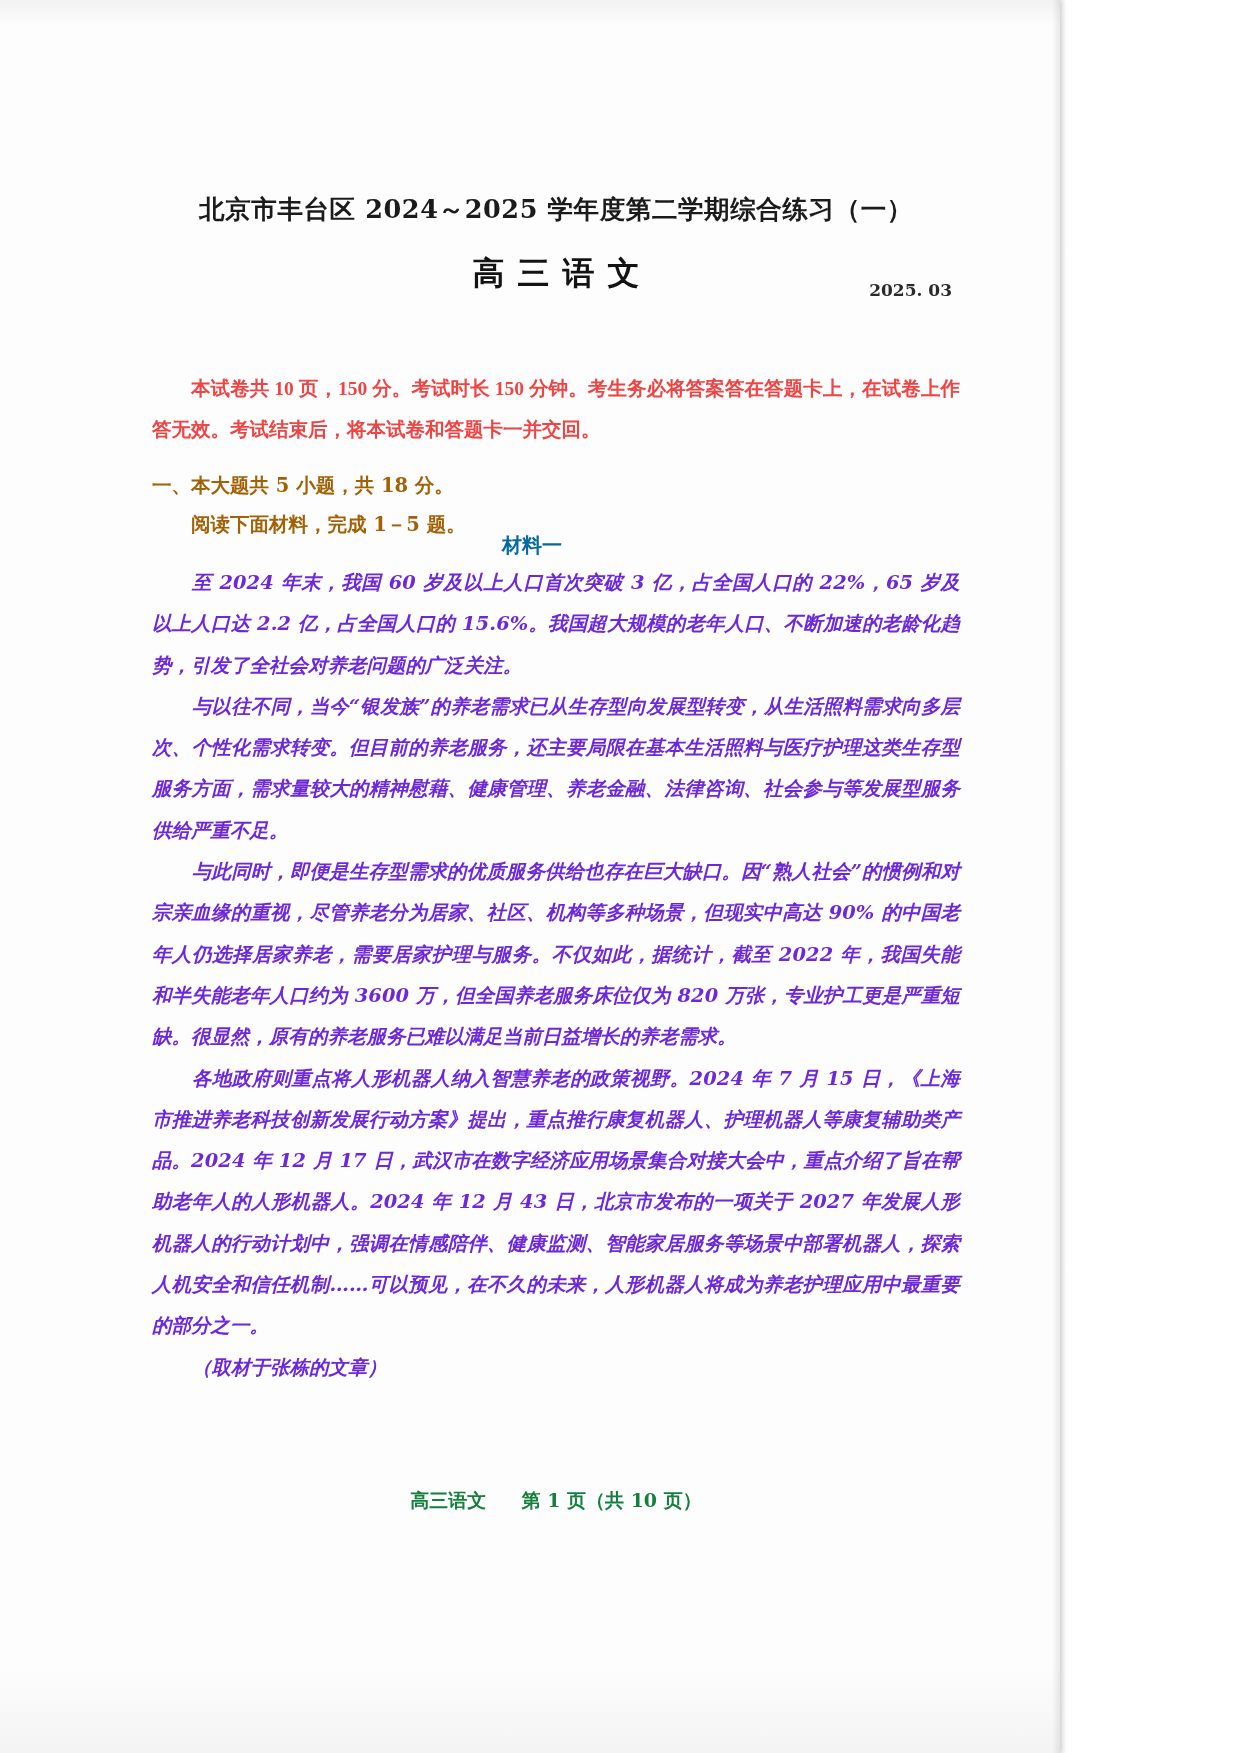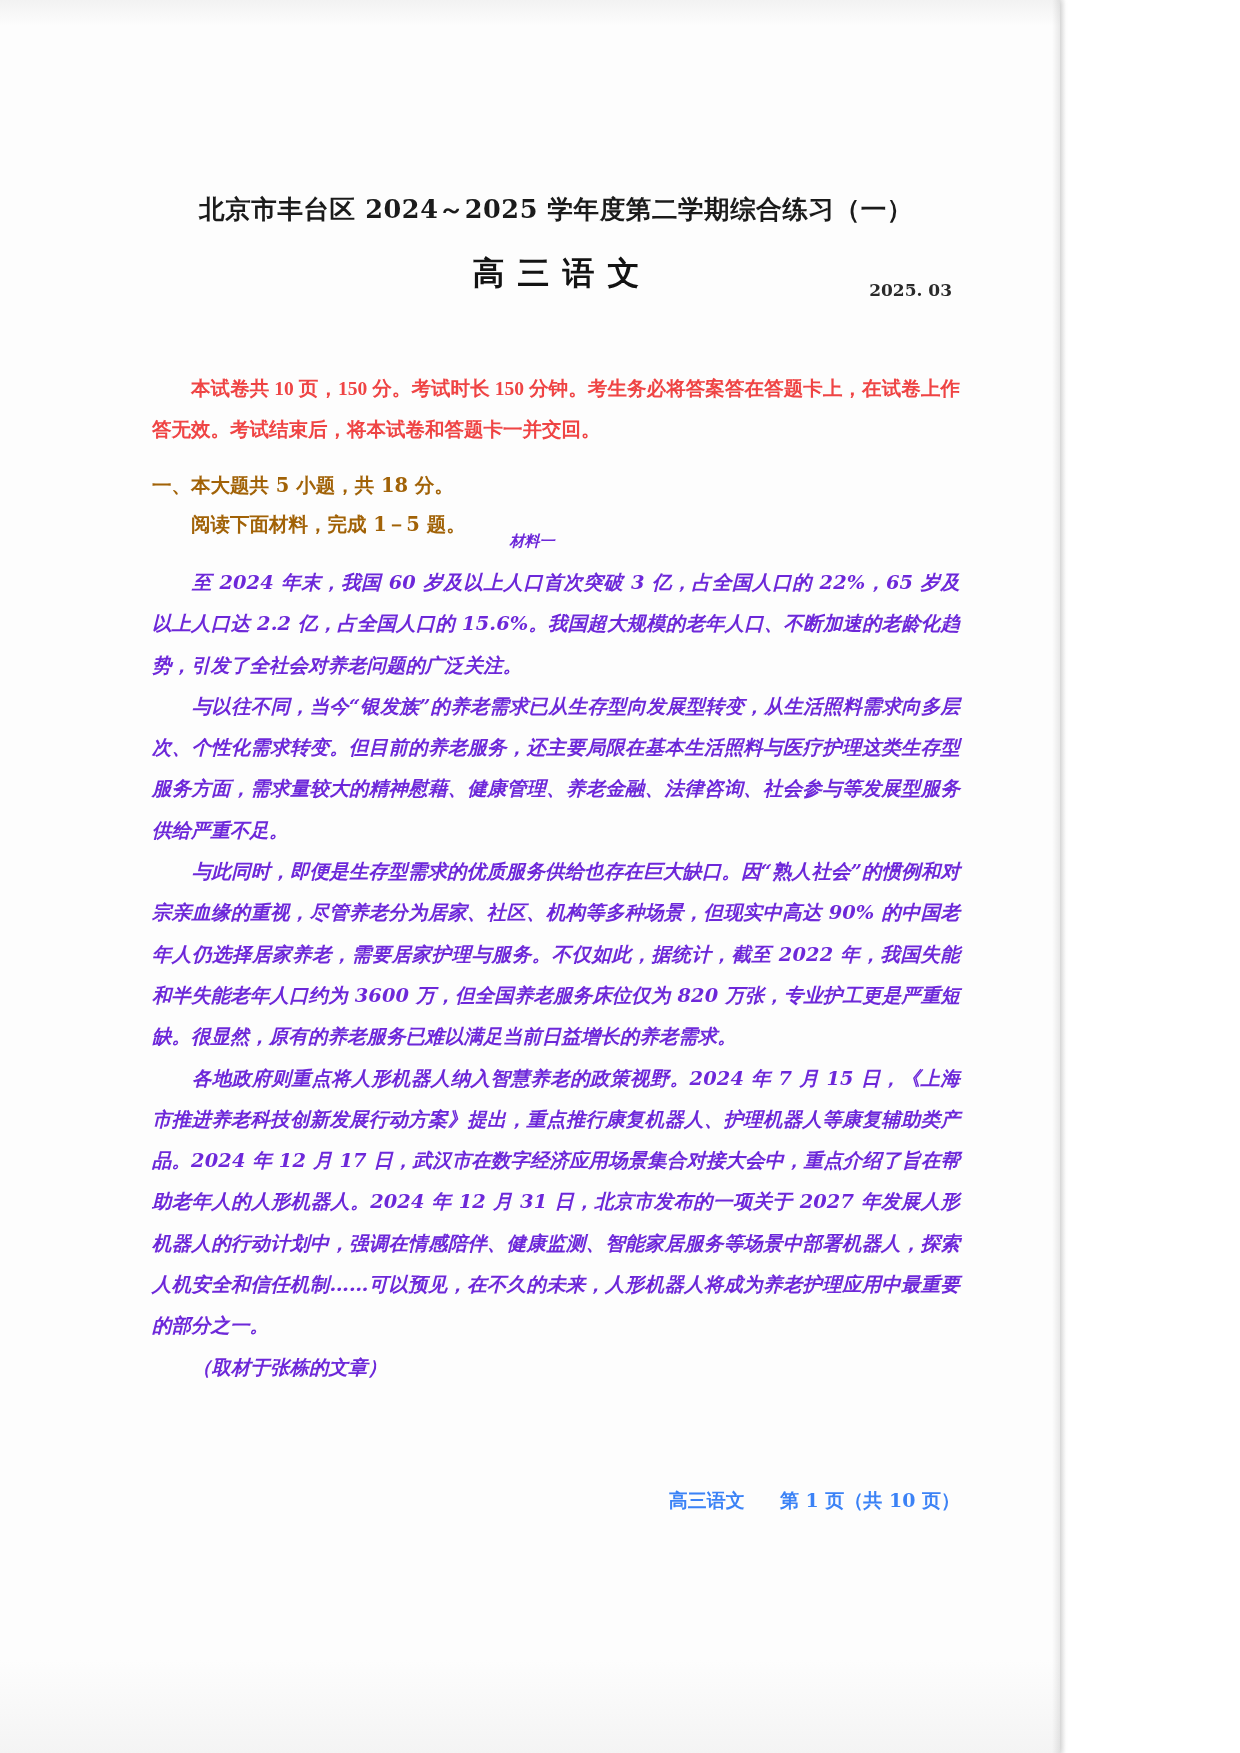--- a/index.html
+++ b/index.html
@@ -135,23 +135,22 @@
   }
 
   .material-label {
     position: absolute;
     top: 532px;
     left: 0;
     width: 760px;
     text-align: center;
     font-family: "DejaVu Serif", "Liberation Serif", serif;
     font-weight: 700;
-    font-size: 15px;
-    color: #6d28d9;
-    font-style: italic;
+    font-size: 20px;
+    color: #0369a1;
   }
 
   
   .passage {
     position: absolute;
     top: 562px;
     left: 0;
     width: 808px;
   }
   .passage p {
@@ -179,25 +178,25 @@
     text-align: right;
     padding-right: 4px;
   }
 
   
   .page-footer {
     position: absolute;
     top: 1488px;
     left: 0;
     width: 808px;
-    text-align: right;
+    text-align: center;
     font-family: "DejaVu Serif", "Liberation Serif", serif;
     font-weight: 700;
     font-size: 19px;
-    color: #3b82f6;
+    color: #15803d;
   }
   .page-footer .gap { display: inline-block; width: 22px; }
 </style>
 </head>
 <body>
 
 <div class="page-outside"></div>
 <div class="page-sheet">
   <div class="top-fade"></div>
   <div class="bottom-fade"></div>
@@ -218,21 +217,21 @@
     <span>一、本大题共 5 小题，共 18 分。</span>
     <span class="sub">阅读下面材料，完成 1－5 题。</span>
   </div>
 
   <div class="material-label">材料一</div>
 
   <div class="passage">
     <p>至 2024 年末，我国 60 岁及以上人口首次突破 3 亿，占全国人口的 22%，65 岁及以上人口达 2.2 亿，占全国人口的 15.6%。我国超大规模的老年人口、不断加速的老龄化趋势，引发了全社会对养老问题的广泛关注。</p>
     <p>与以往不同，当今“银发族”的养老需求已从生存型向发展型转变，从生活照料需求向多层次、个性化需求转变。但目前的养老服务，还主要局限在基本生活照料与医疗护理这类生存型服务方面，需求量较大的精神慰藉、健康管理、养老金融、法律咨询、社会参与等发展型服务供给严重不足。</p>
     <p>与此同时，即便是生存型需求的优质服务供给也存在巨大缺口。因“熟人社会”的惯例和对宗亲血缘的重视，尽管养老分为居家、社区、机构等多种场景，但现实中高达 90% 的中国老年人仍选择居家养老，需要居家护理与服务。不仅如此，据统计，截至 2022 年，我国失能和半失能老年人口约为 3600 万，但全国养老服务床位仅为 820 万张，专业护工更是严重短缺。很显然，原有的养老服务已难以满足当前日益增长的养老需求。</p>
-    <p>各地政府则重点将人形机器人纳入智慧养老的政策视野。2024 年 7 月 15 日，《上海市推进养老科技创新发展行动方案》提出，重点推行康复机器人、护理机器人等康复辅助类产品。2024 年 12 月 17 日，武汉市在数字经济应用场景集合对接大会中，重点介绍了旨在帮助老年人的人形机器人。2024 年 12 月 31 日，北京市发布的一项关于 2027 年发展人形机器人的行动计划中，强调在情感陪伴、健康监测、智能家居服务等场景中部署机器人，探索人机安全和信任机制……可以预见，在不久的未来，人形机器人将成为养老护理应用中最重要的部分之一。</p>
+    <p>各地政府则重点将人形机器人纳入智慧养老的政策视野。2024 年 7 月 15 日，《上海市推进养老科技创新发展行动方案》提出，重点推行康复机器人、护理机器人等康复辅助类产品。2024 年 12 月 17 日，武汉市在数字经济应用场景集合对接大会中，重点介绍了旨在帮助老年人的人形机器人。2024 年 12 月 43 日，北京市发布的一项关于 2027 年发展人形机器人的行动计划中，强调在情感陪伴、健康监测、智能家居服务等场景中部署机器人，探索人机安全和信任机制……可以预见，在不久的未来，人形机器人将成为养老护理应用中最重要的部分之一。</p>
     <p class="attribution">（取材于张栋的文章）</p>
   </div>
 
   <div class="page-footer">
     <span>高三语文</span>
     <span class="gap"></span>
     <span>第 1 页（共 10 页）</span>
   </div>
 
 </div>

